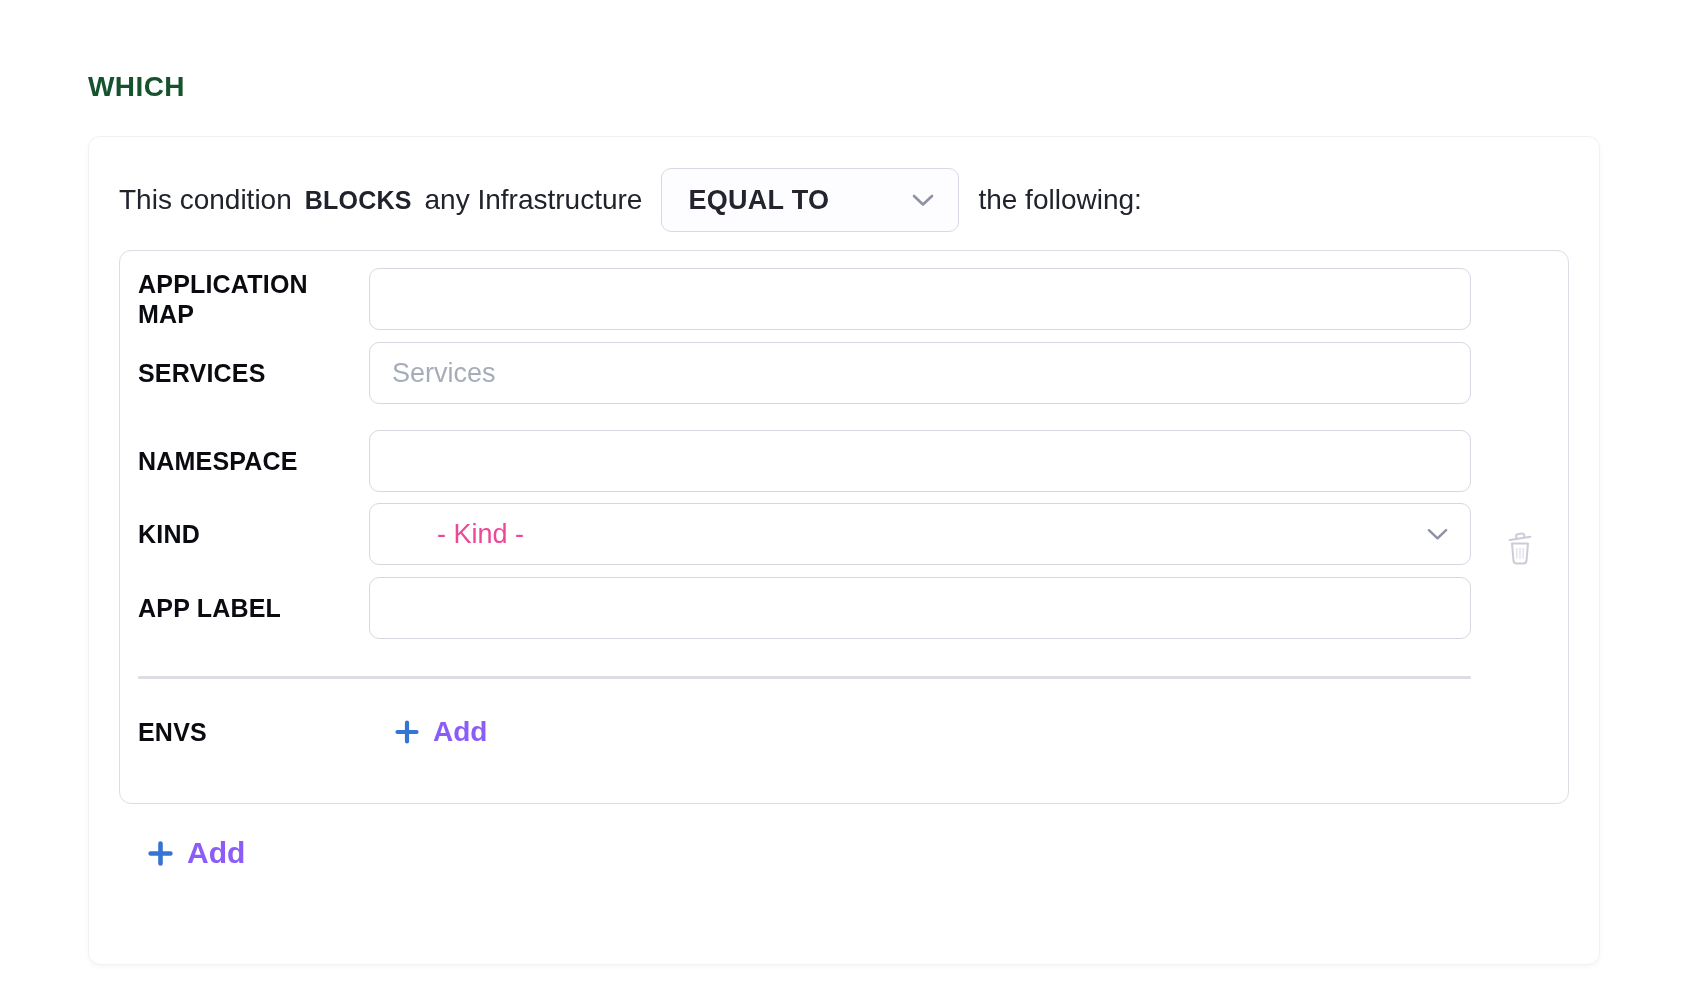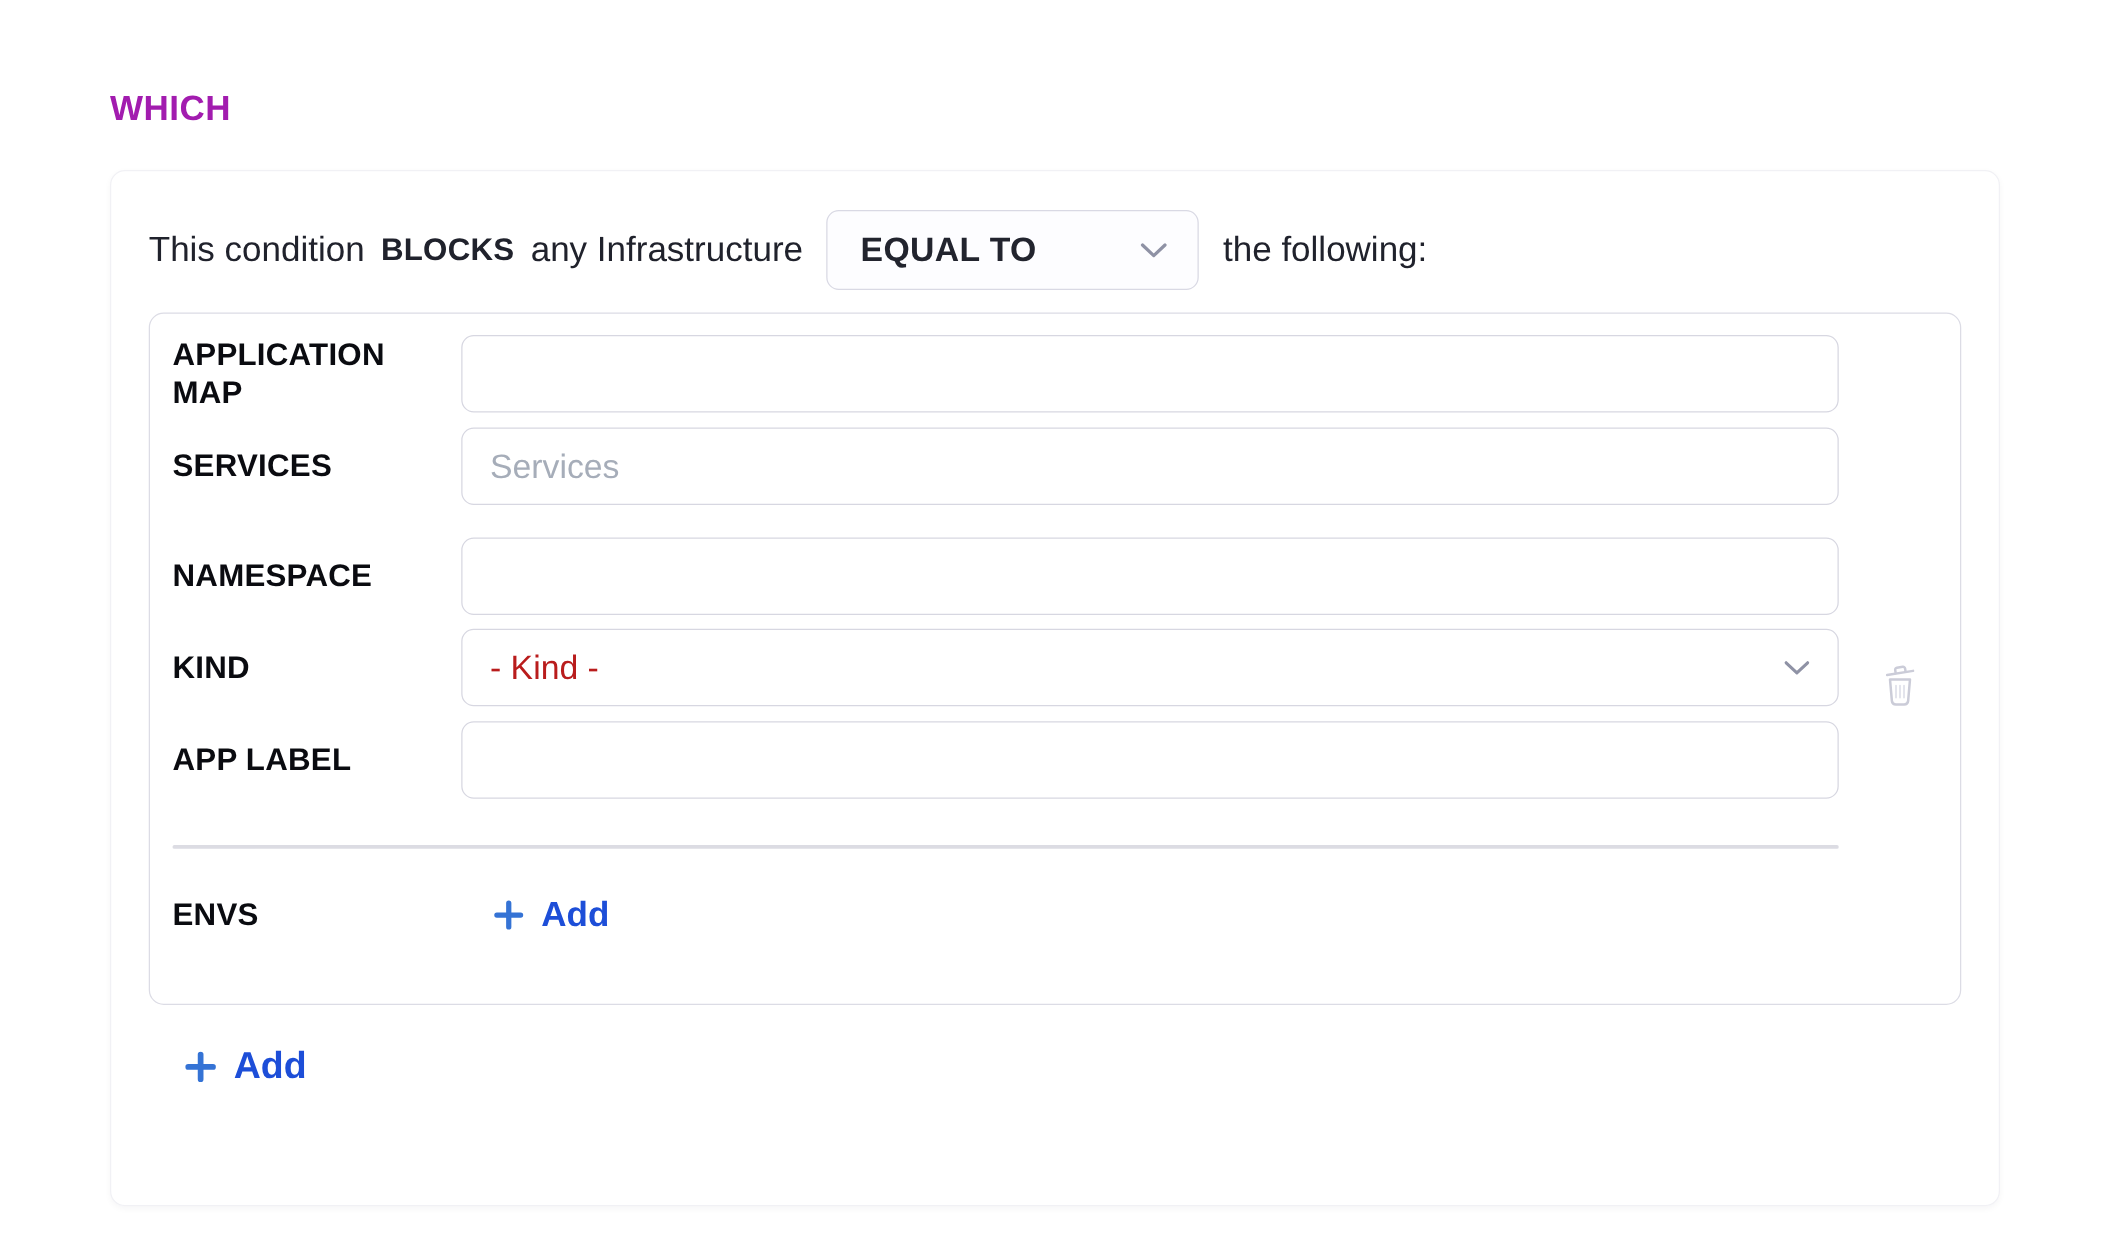--- a/index.html
+++ b/index.html
@@ -6,21 +6,21 @@
   html, body {
     width: 1682px; height: 991px;
     background: #ffffff;
     font-family: "Liberation Sans", "DejaVu Sans", sans-serif;
   }
   .page { padding: 71px 0 0 88px; }
 
   .heading {
     font-size: 28px;
     font-weight: 700;
-    color: #a21caf;
+    color: #14532d;
     letter-spacing: 0.4px;
   }
 
   .card {
     margin-top: 33px;
     width: 1512px;
     height: 829px;
     background: #ffffff;
     border: 1px solid #f1f1f5;
     border-radius: 12px;
@@ -90,34 +90,34 @@
   .select-field {
     flex: 1; height: 62px;
     border: 1.5px solid #d7d7e1;
     border-radius: 10px;
     background: #ffffff;
     display: flex; align-items: center; justify-content: space-between;
     padding: 0 22px;
     font-size: 27px;
     cursor: pointer;
   }
-  .select-placeholder { color: #b91c1c; }
+  .select-placeholder { color: #ec4899; margin-left: 45px; }
 
   .divider {
     height: 3px;
     background: #dcdce3;
     border-radius: 2px;
     margin-top: 37px;
   }
 
   .row-envs { margin-top: 37px; margin-bottom: 0; }
 
   .add-link {
     display: inline-flex; align-items: center; gap: 14px;
-    color: #1d4ed8;
+    color: #8b5cf6;
     font-size: 28px; font-weight: 700;
     cursor: pointer;
     user-select: none;
   }
   .add-link-inner { margin-left: 26px; }
 
   .add-outer-wrap { margin: 32px 0 0 29px; }
   .add-link-outer { font-size: 30px; }
 
   .trash-button {

